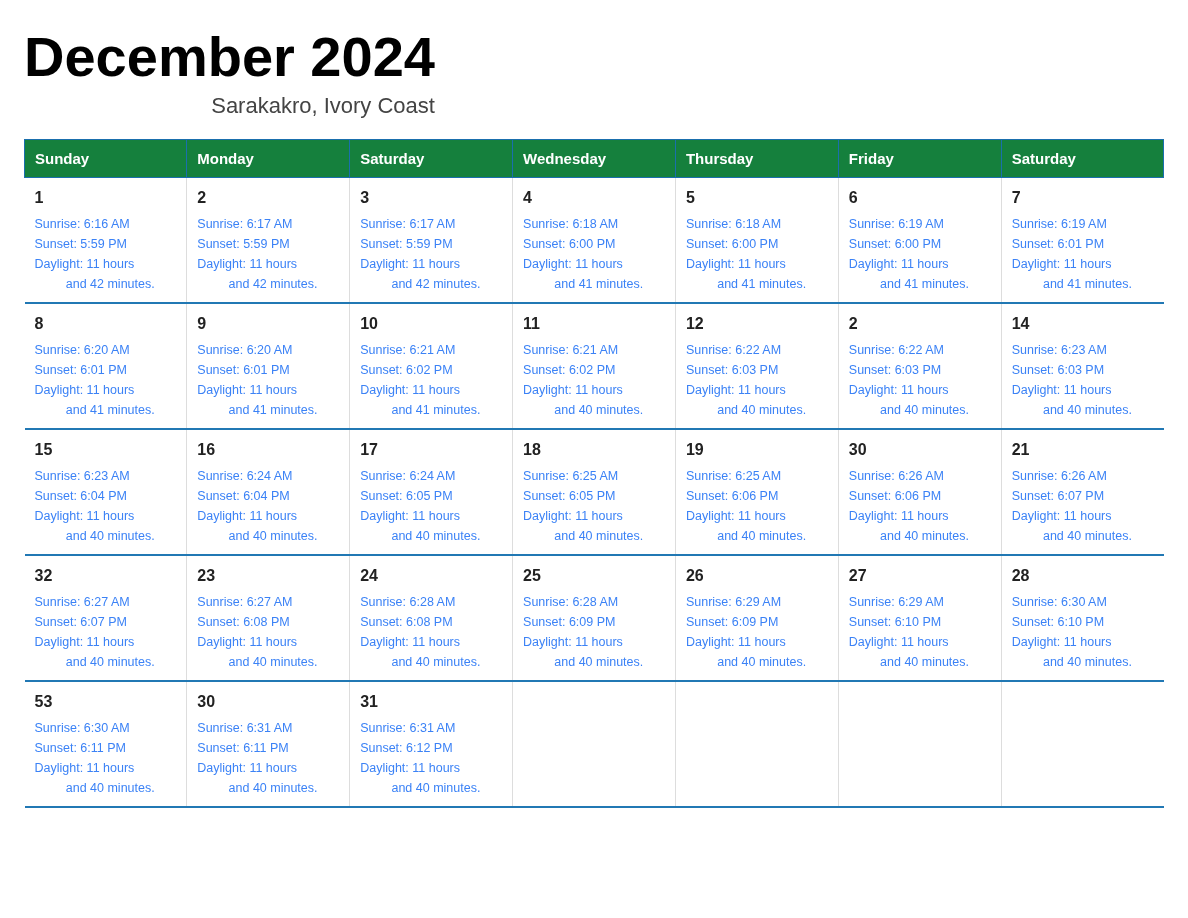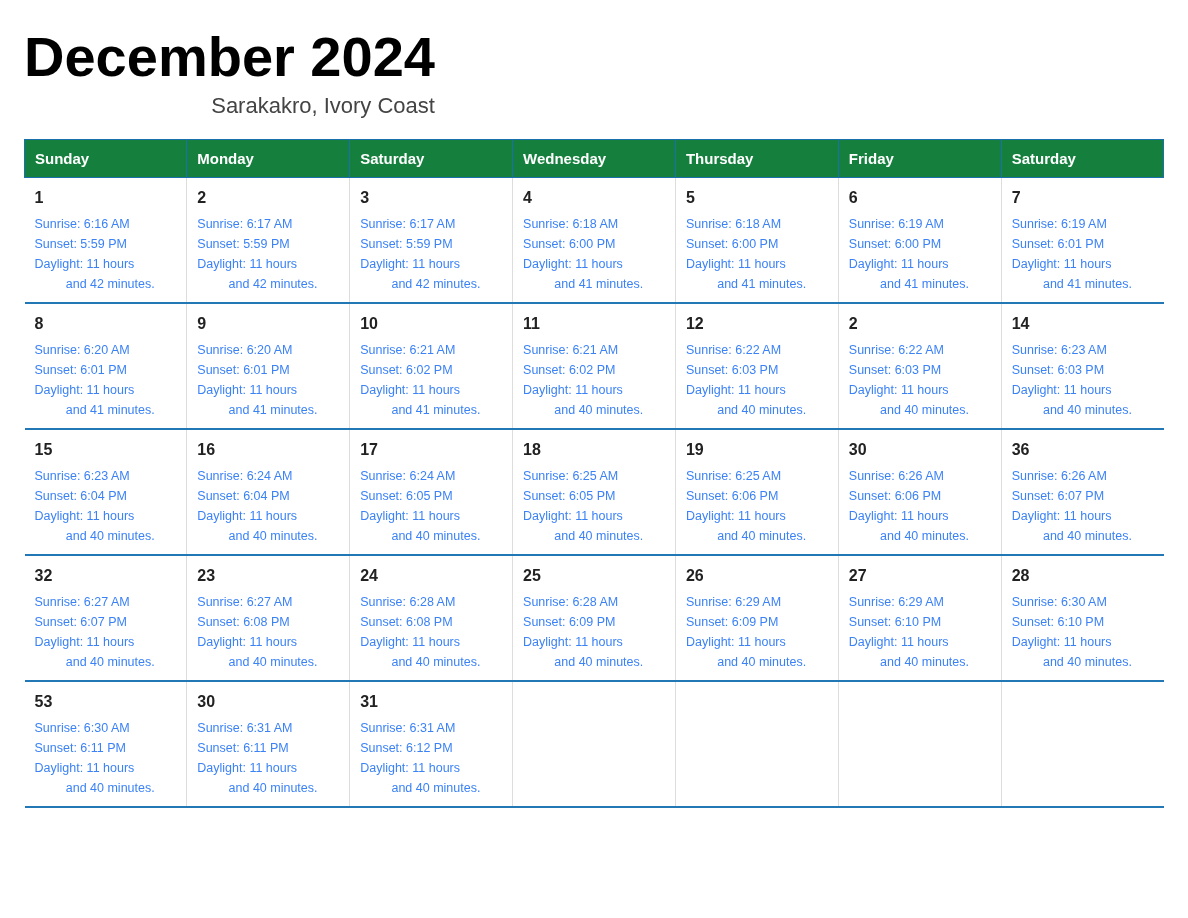--- a/index.html
+++ b/index.html
@@ -178,21 +178,21 @@
         </td>
         <td>
           <span class="day-number">19</span>
           <div class="day-info">Sunrise: 6:25 AM<br>Sunset: 6:06 PM<br>Daylight: 11 hours<br>&nbsp;&nbsp;&nbsp;&nbsp;&nbsp;&nbsp;&nbsp;&nbsp;&nbsp;and 40 minutes.</div>
         </td>
         <td>
           <span class="day-number">30</span>
           <div class="day-info">Sunrise: 6:26 AM<br>Sunset: 6:06 PM<br>Daylight: 11 hours<br>&nbsp;&nbsp;&nbsp;&nbsp;&nbsp;&nbsp;&nbsp;&nbsp;&nbsp;and 40 minutes.</div>
         </td>
         <td>
-          <span class="day-number">36</span>
+          <span class="day-number">21</span>
           <div class="day-info">Sunrise: 6:26 AM<br>Sunset: 6:07 PM<br>Daylight: 11 hours<br>&nbsp;&nbsp;&nbsp;&nbsp;&nbsp;&nbsp;&nbsp;&nbsp;&nbsp;and 40 minutes.</div>
         </td>
       </tr>
       <tr>
         <td>
           <span class="day-number">32</span>
           <div class="day-info">Sunrise: 6:27 AM<br>Sunset: 6:07 PM<br>Daylight: 11 hours<br>&nbsp;&nbsp;&nbsp;&nbsp;&nbsp;&nbsp;&nbsp;&nbsp;&nbsp;and 40 minutes.</div>
         </td>
         <td>
           <span class="day-number">23</span>

